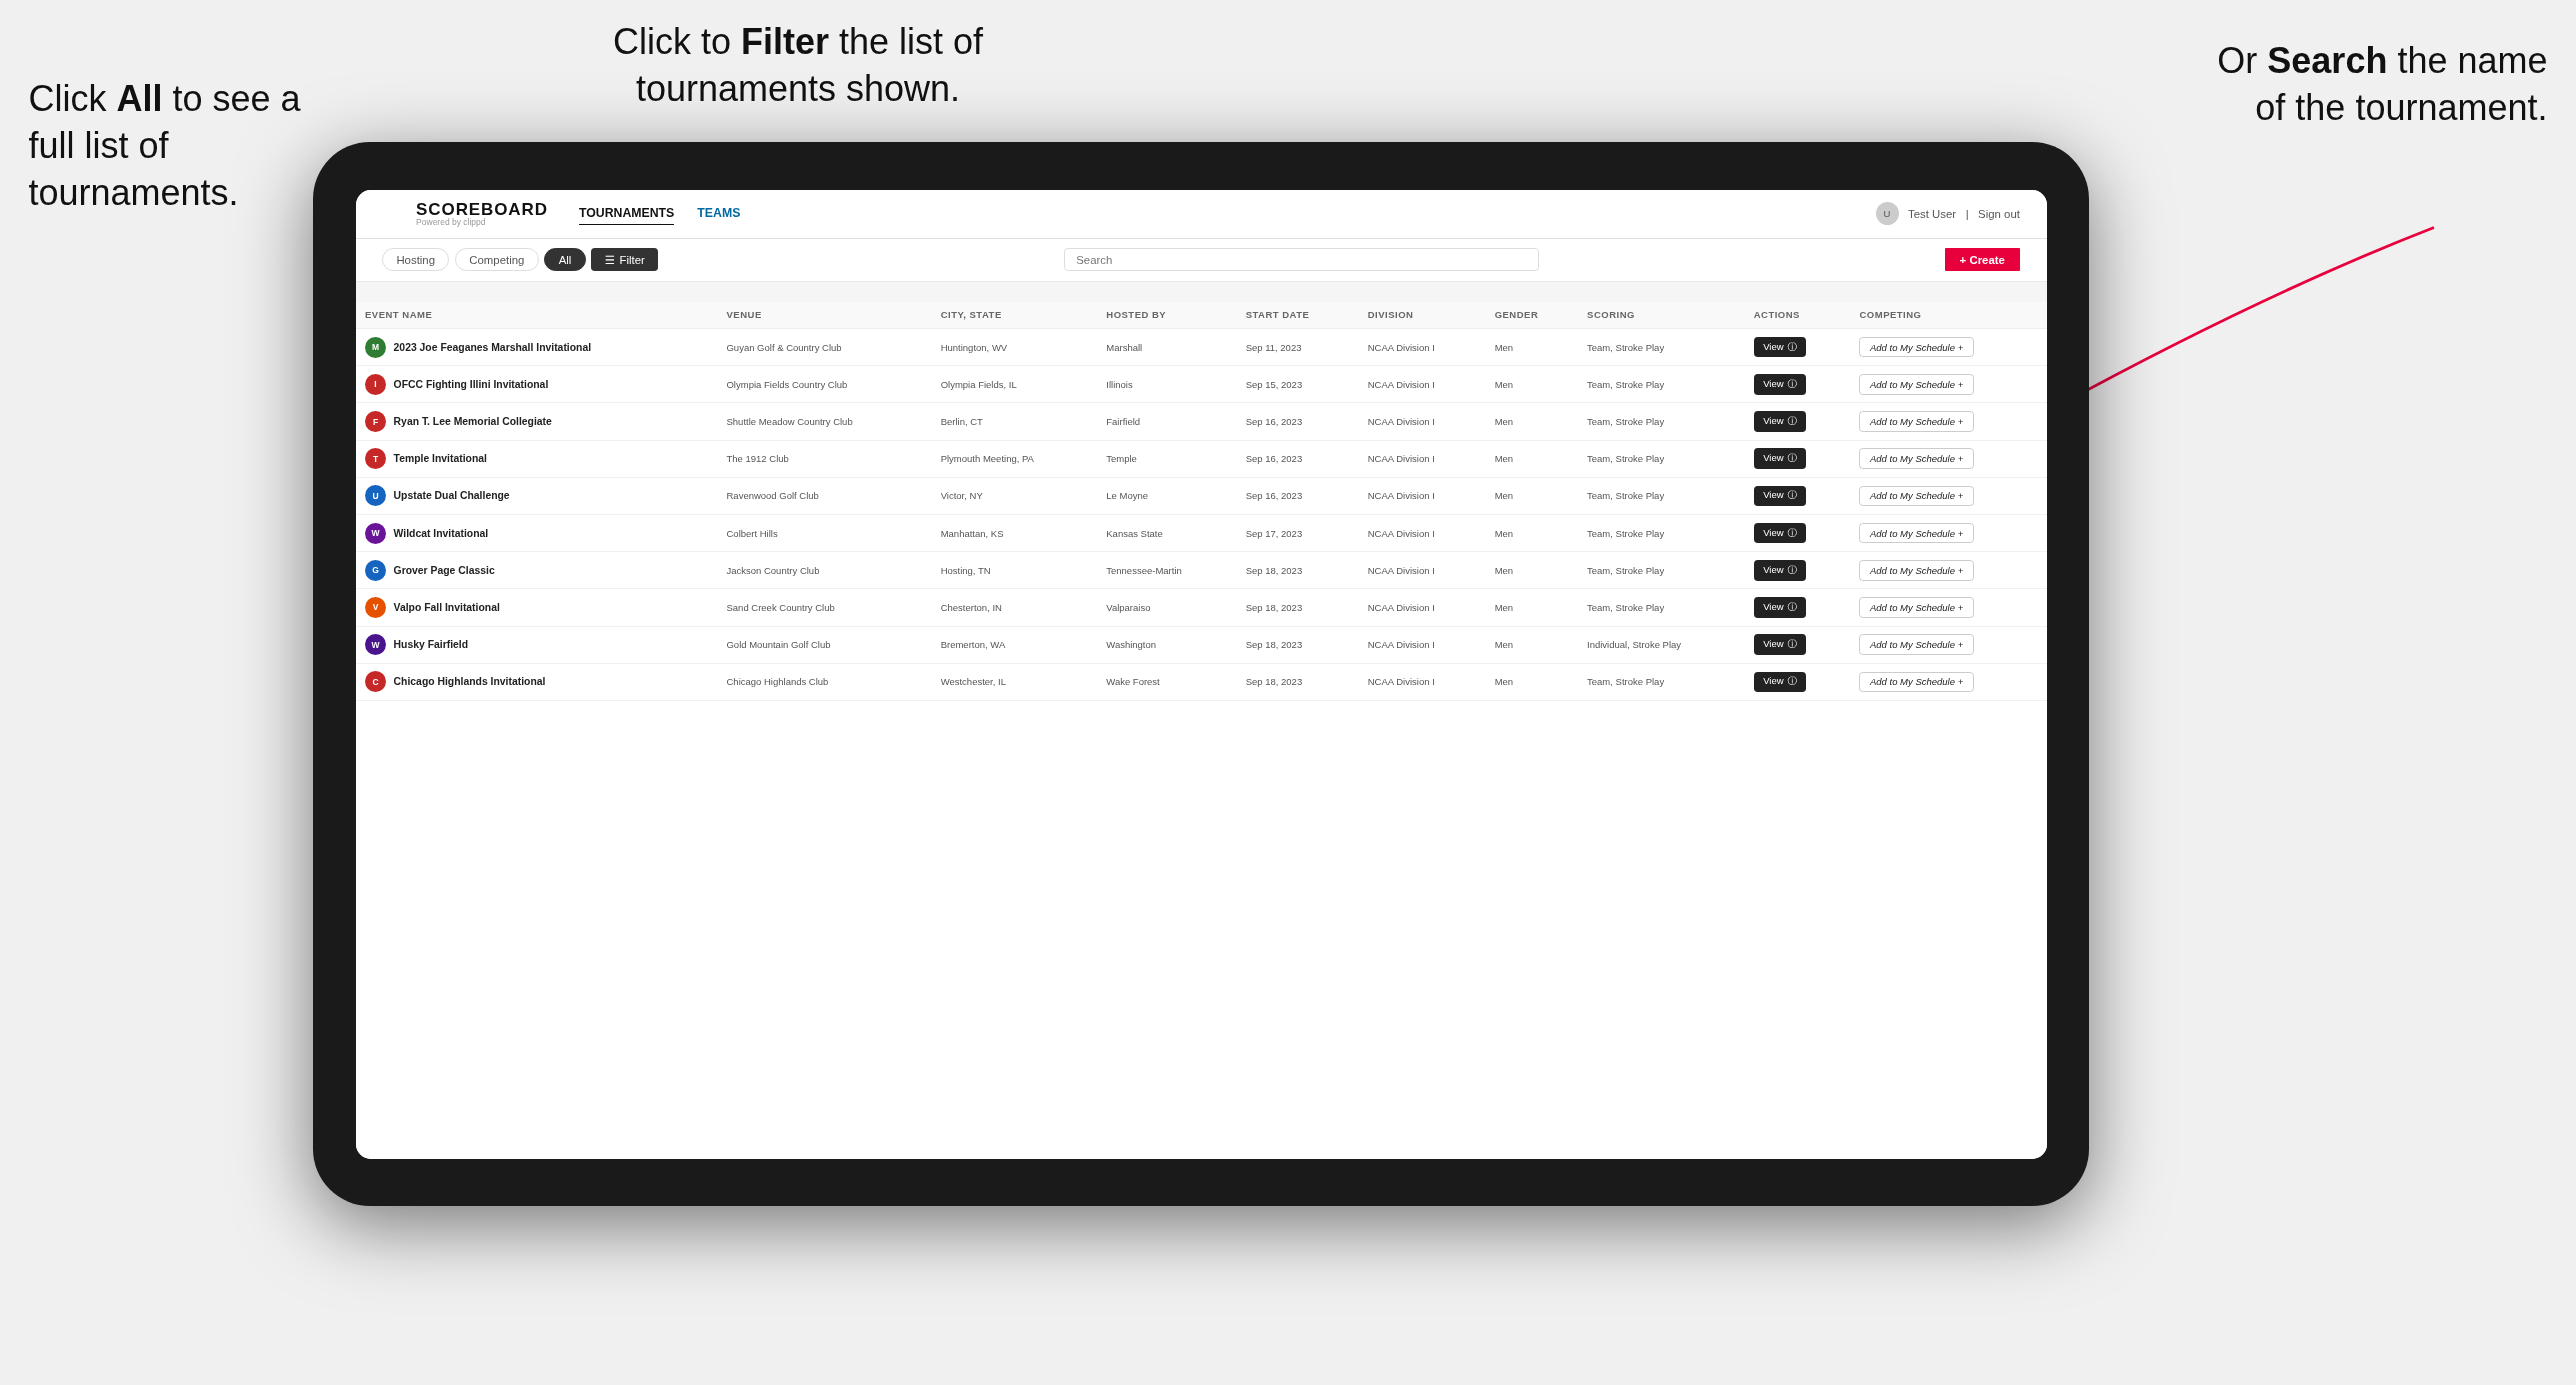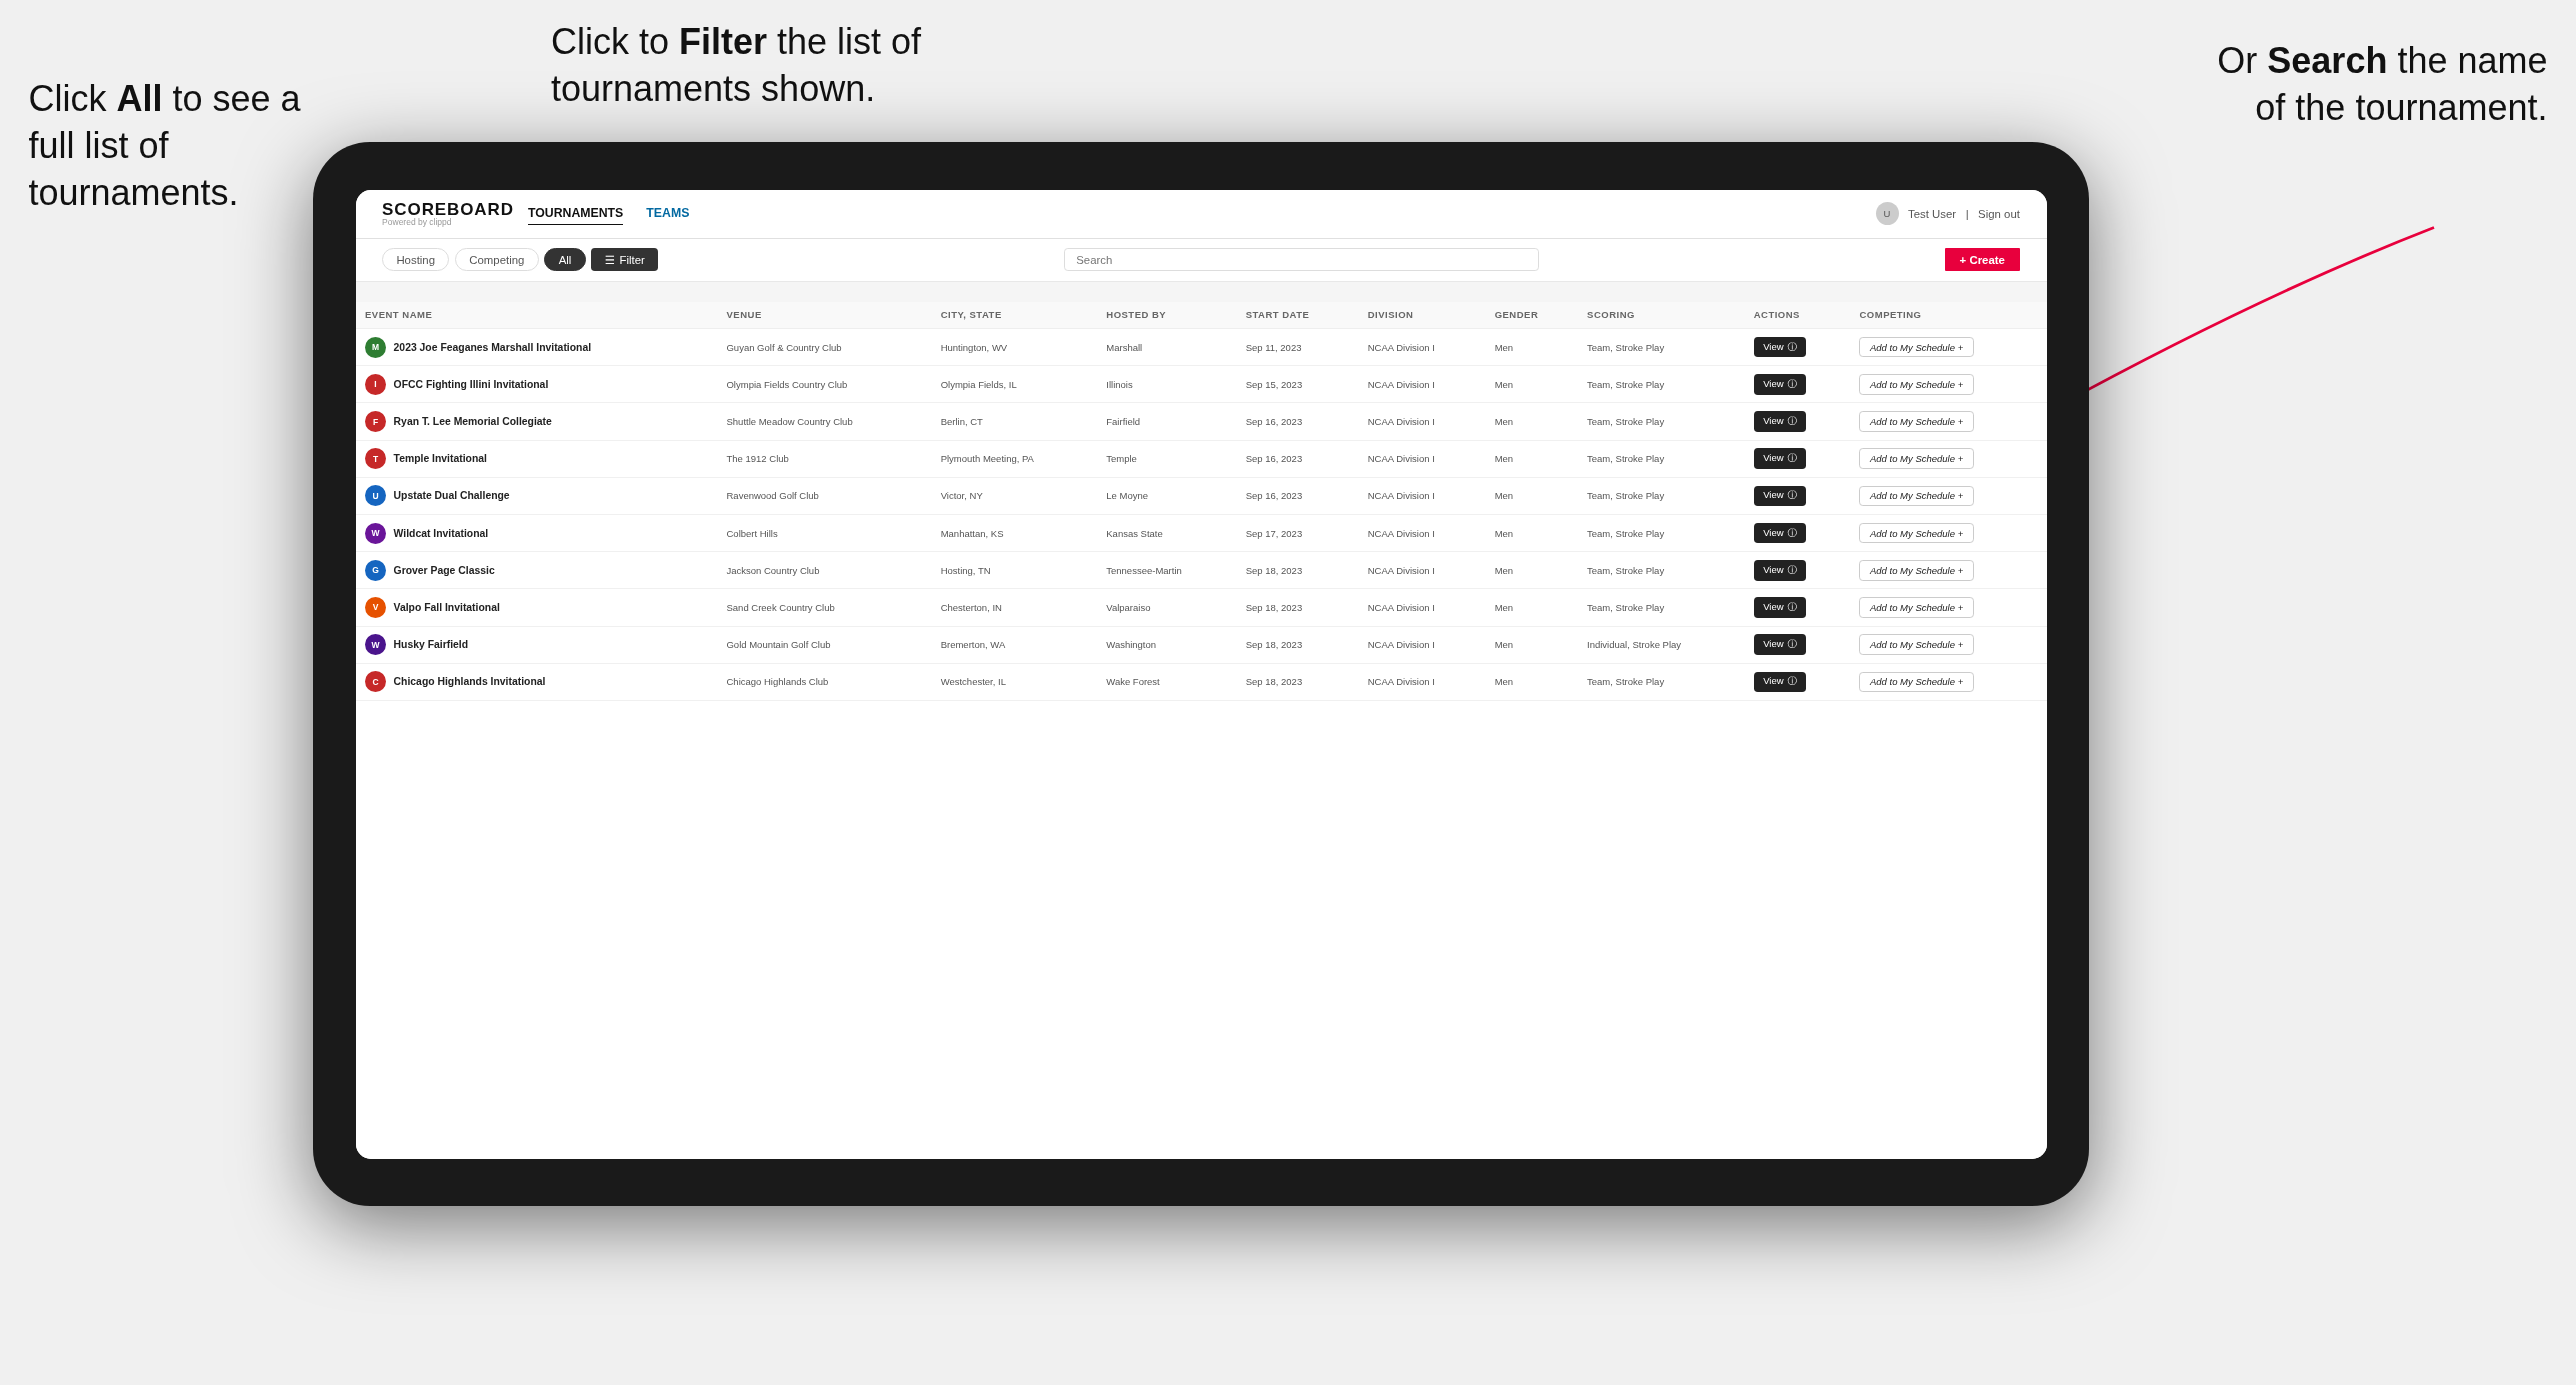--- a/index.html
+++ b/index.html
@@ -15,21 +15,21 @@
     
     .annotation {
       position: absolute;
       font-size: 36px;
       line-height: 1.3;
       color: #111;
     }
     .annotation strong { font-weight: 900; }
 
     .ann-top-left { top: 76px; left: 28.5px; width: 294px; }
-    .ann-top-center { top: 19px; left: 551px; width: 494px; }
+    .ann-top-center { top: 19px; left: 551px; width: 494px; text-align: center; }
     .ann-top-right { top: 38px; right: 28.5px; width: 361px; text-align: right; }
 
     
     .arrow-svg {
       position: absolute;
       pointer-events: none;
     }
 
     
     .tablet-frame {
@@ -64,21 +64,22 @@
       height: 49px;
       display: flex;
       align-items: center;
       justify-content: space-between;
       flex-shrink: 0;
     }
 
     .header-left {
       display: flex;
       align-items: center;
-      gap: 14px;
+      gap: 31px;
+      margin-left: 34px;
     }
 
     .logo-area {
       display: flex;
       flex-direction: column;
       line-height: 1;
     }
 
     .logo-scoreboard {
       font-size: 17px;

